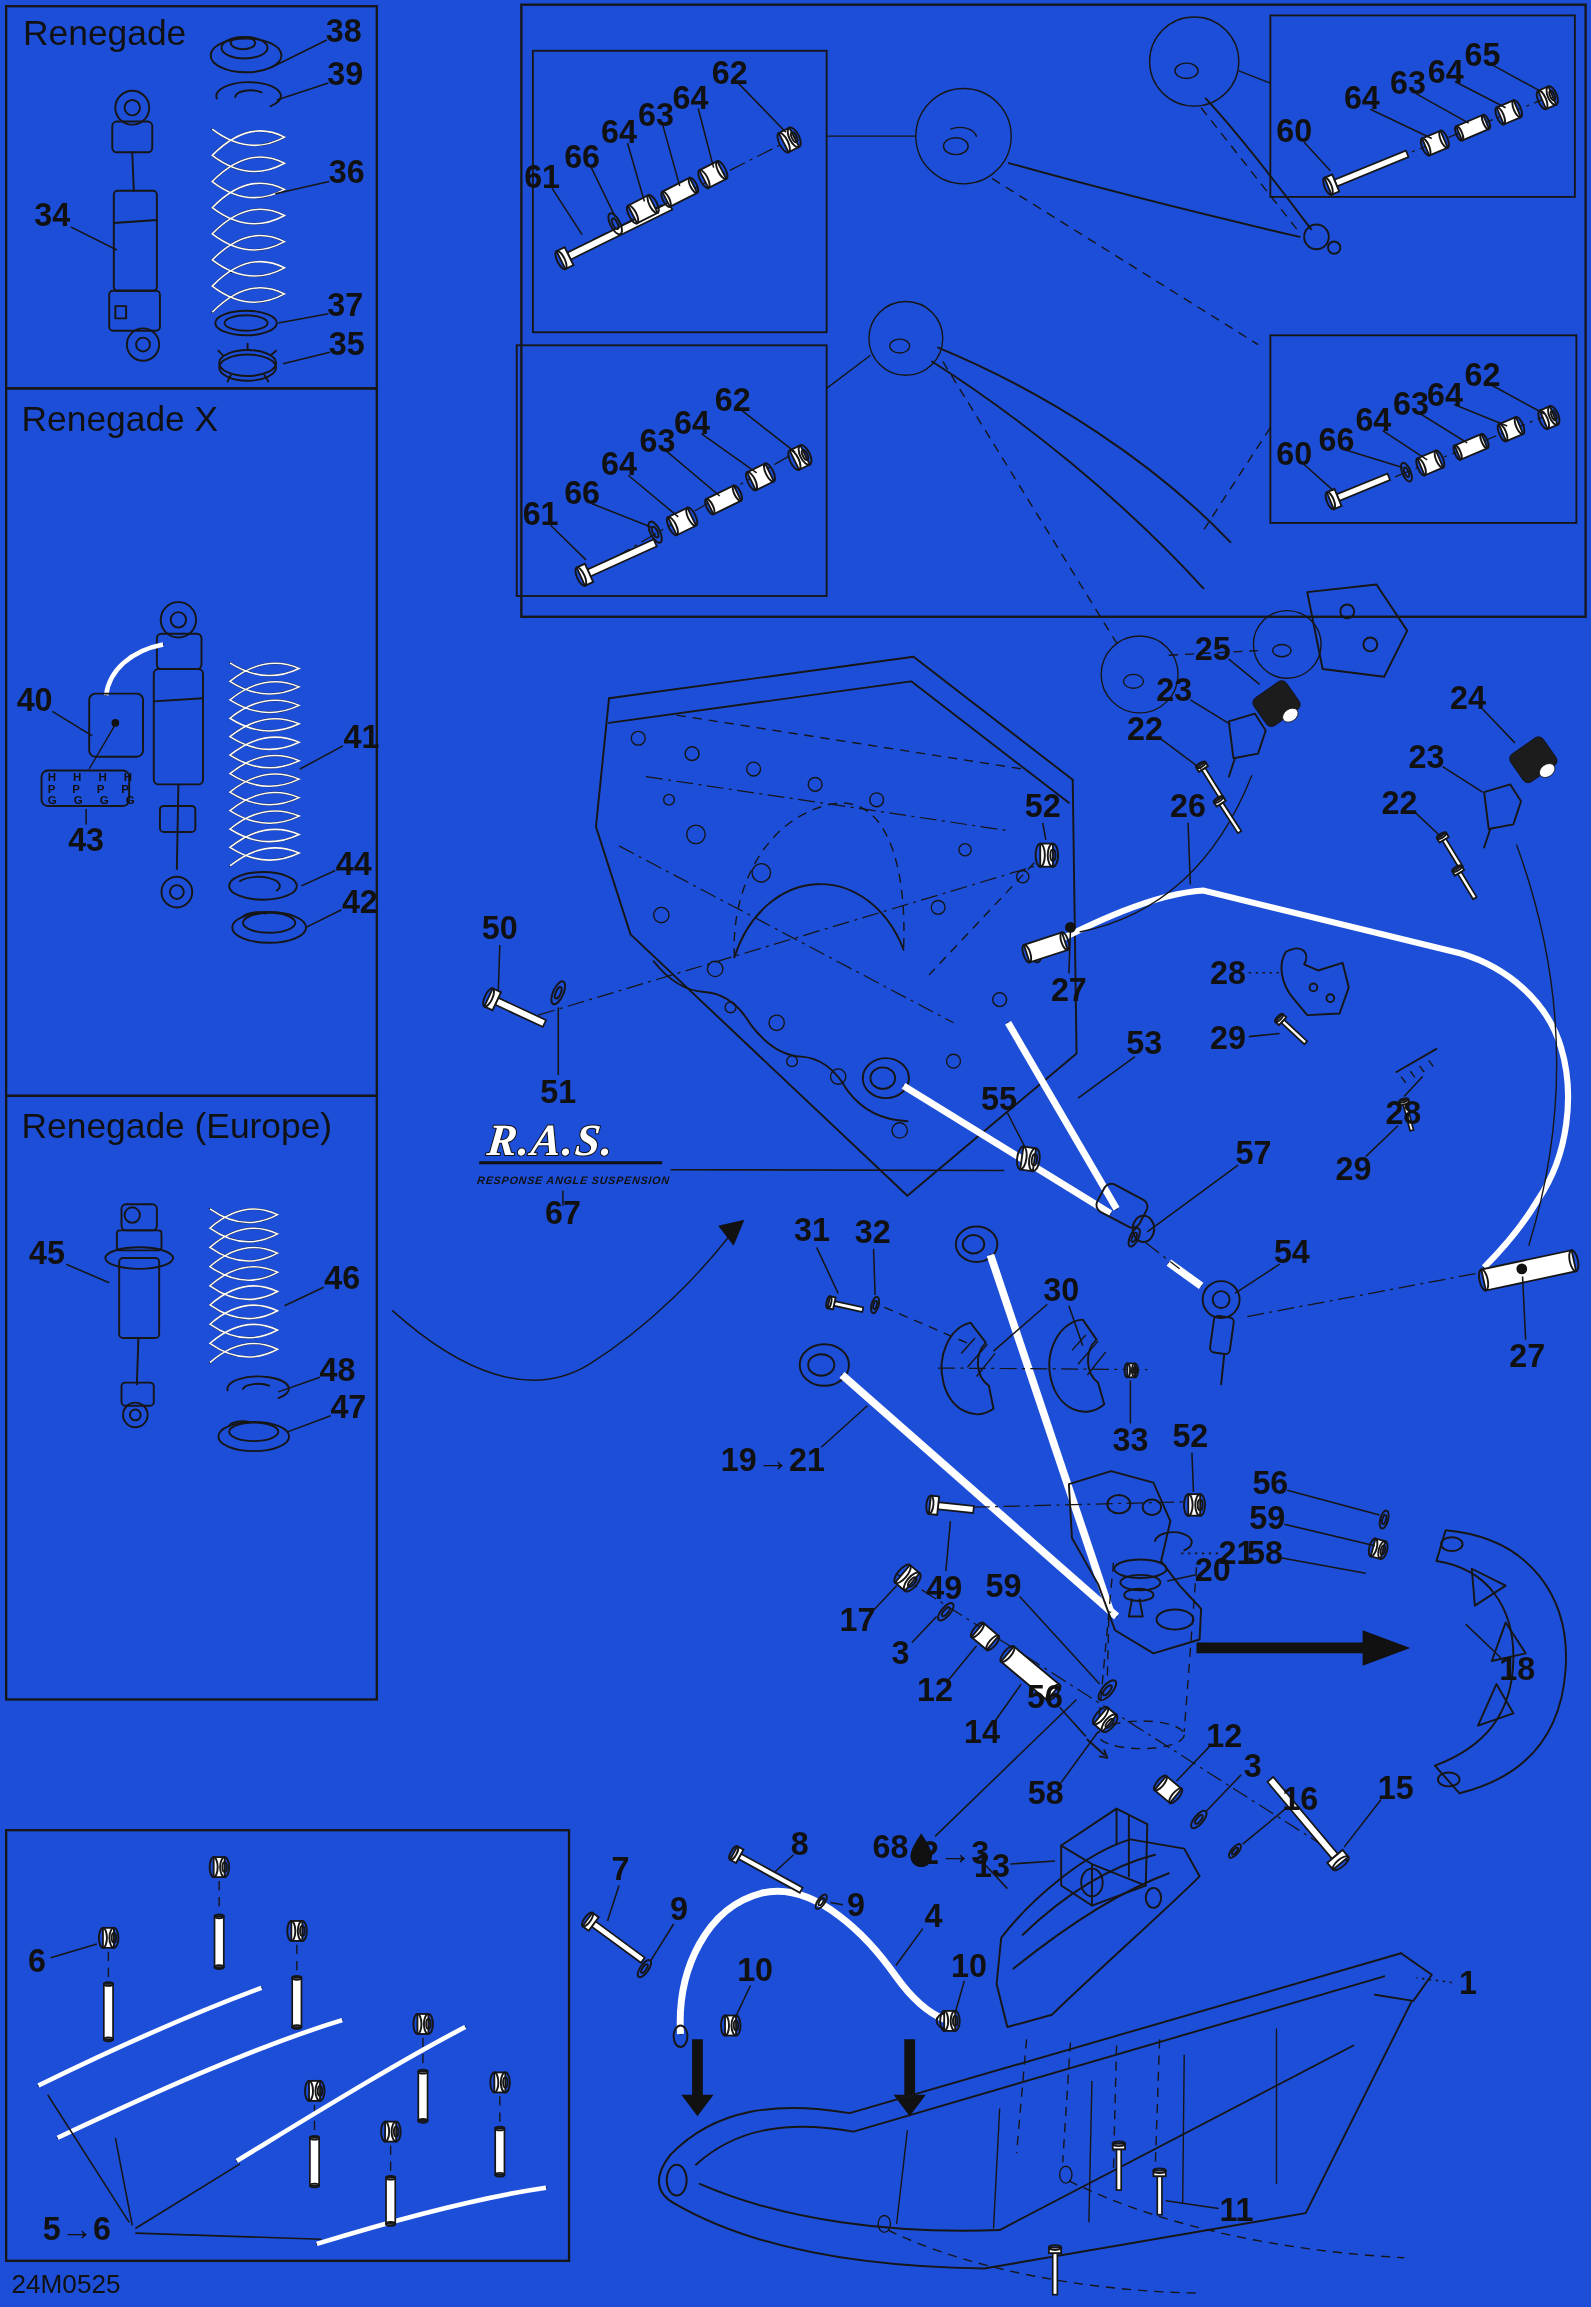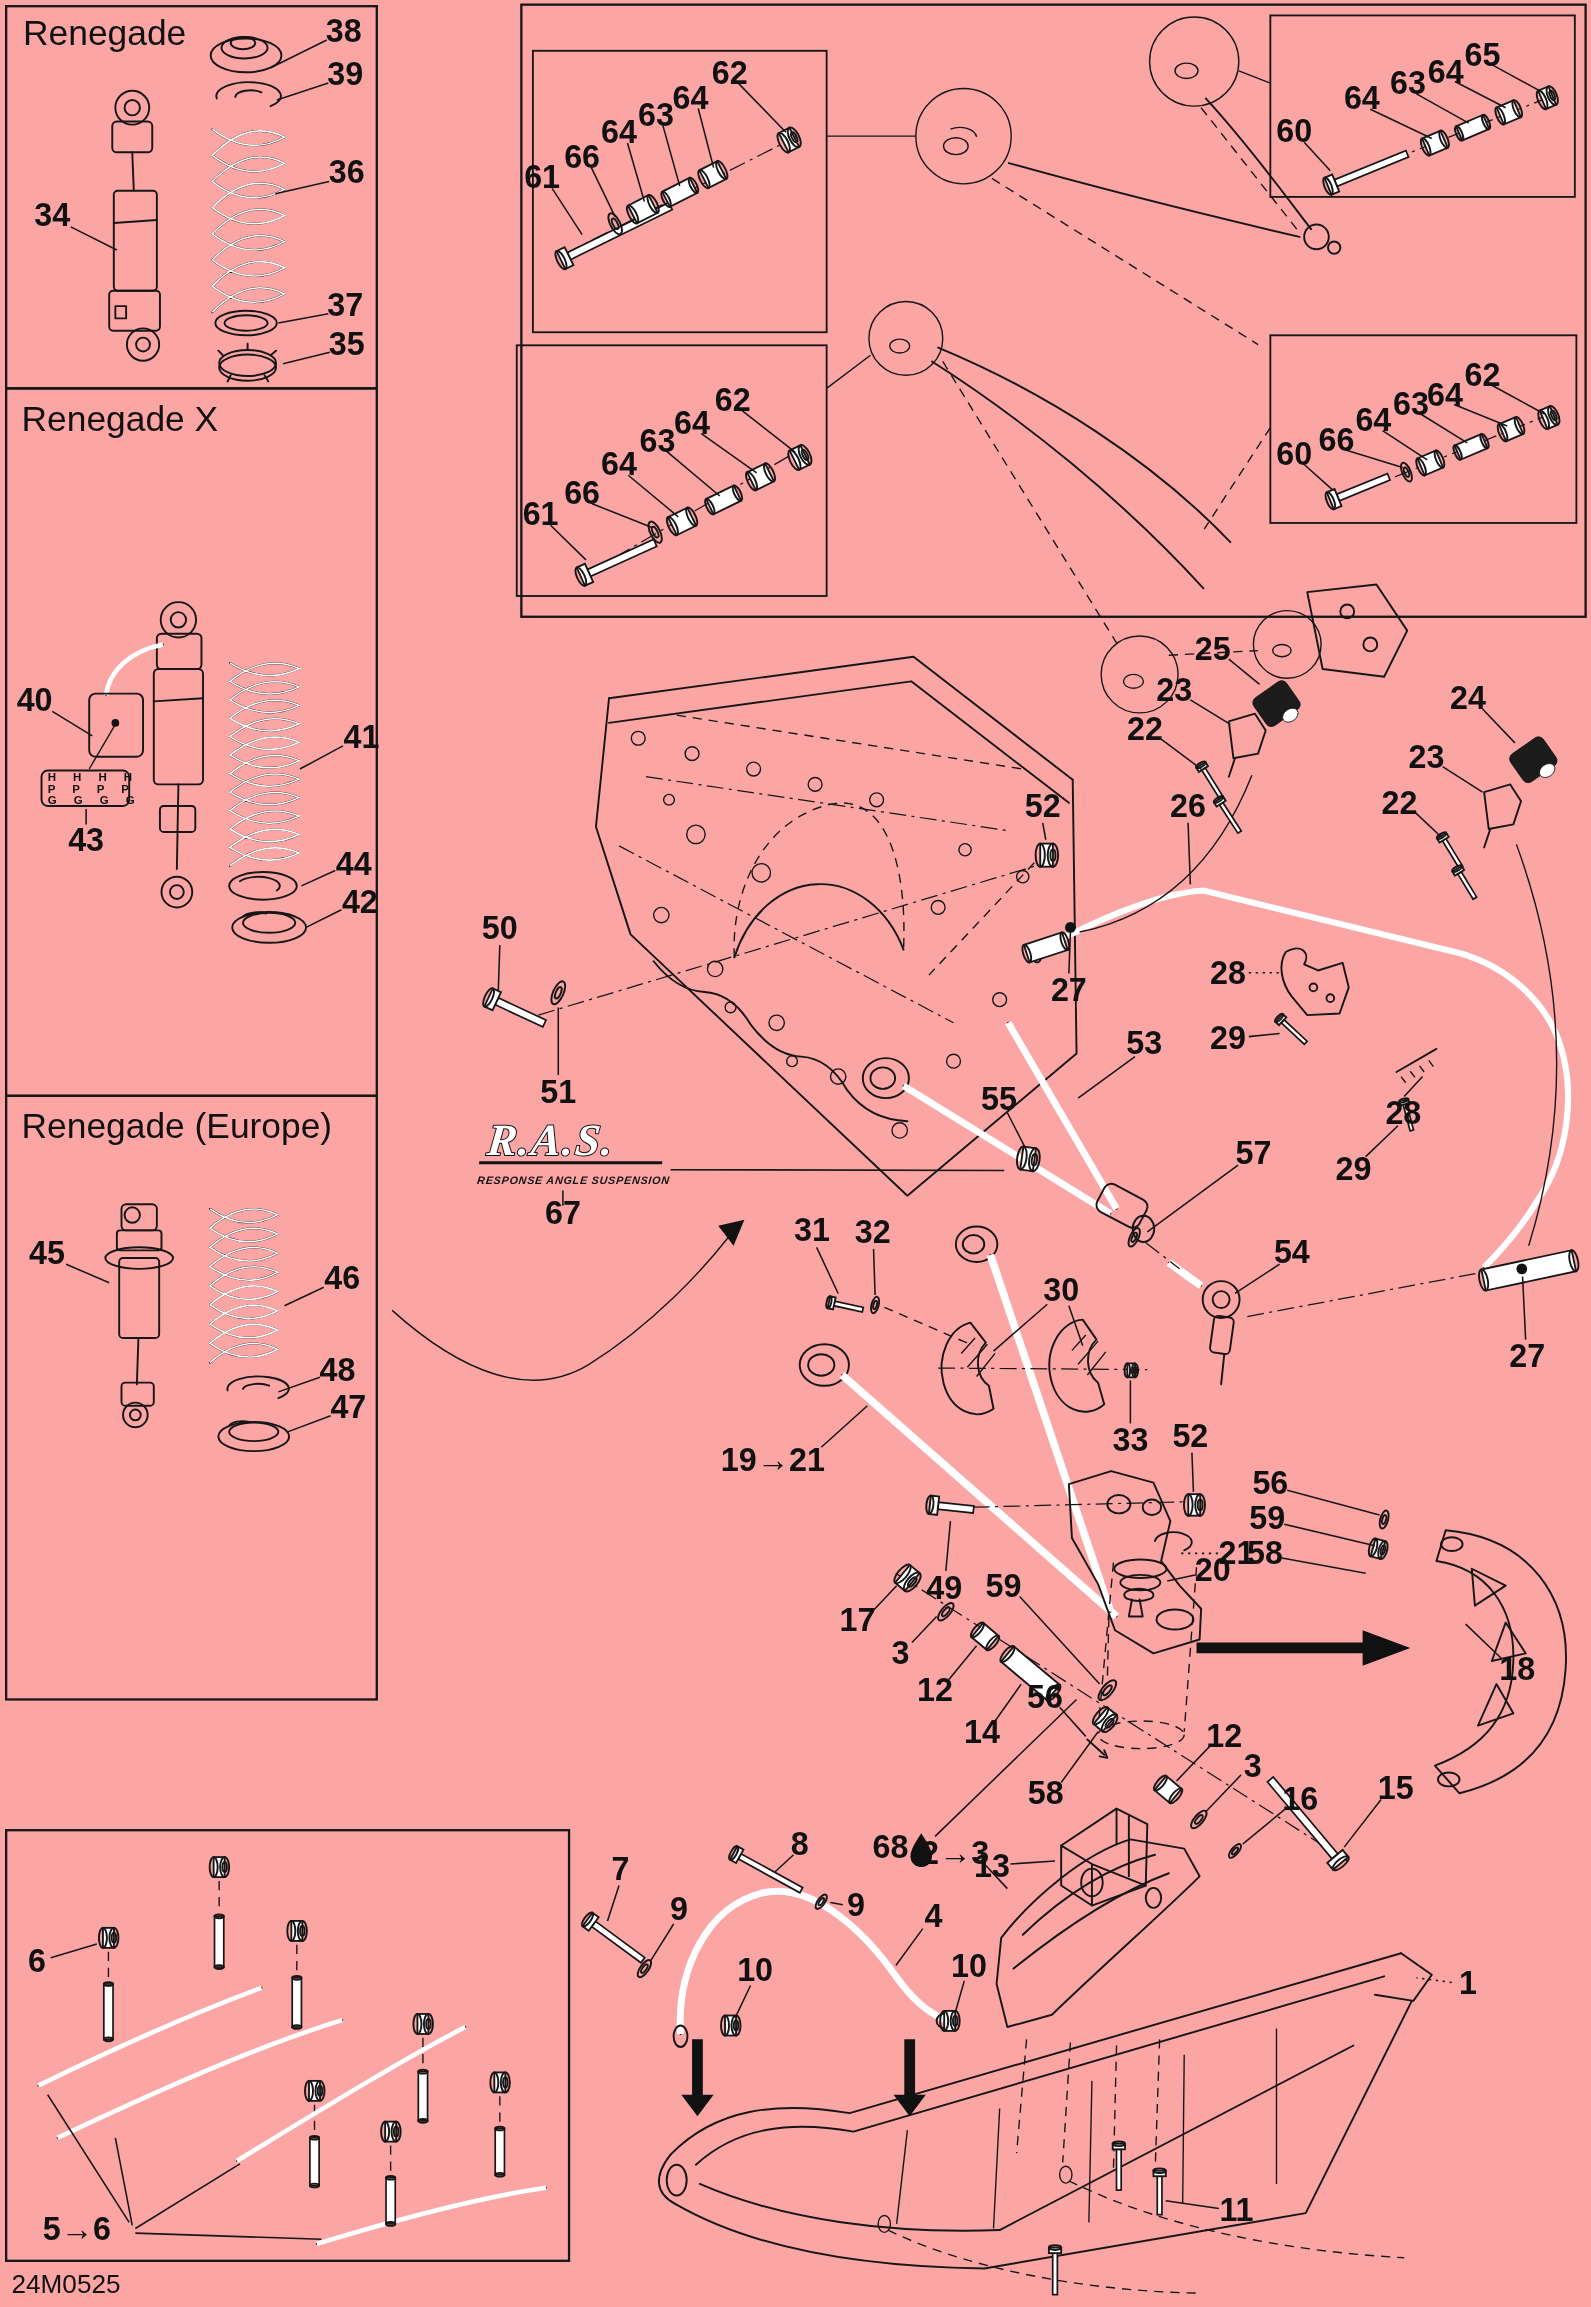--- a/index.html
+++ b/index.html
@@ -1,16 +1,16 @@
 <!DOCTYPE html>
 <html style="font-size:12.3px"><head>
 <meta charset="utf-8">
 <style>
   html,body{margin:0;padding:0;background:#fff;}
-  #stage{position:relative;width:1591px;height:2307px;background:#fca5a5;overflow:hidden;
+  #stage{position:relative;width:1591px;height:2307px;background:#1d4ed8;overflow:hidden;
          font-family:"Liberation Sans", sans-serif;}
   svg{position:absolute;left:0;top:0;}
   .ink{stroke:#161616;fill:none;stroke-width:2.5;stroke-linecap:round;stroke-linejoin:round;}
   .thin{stroke:#161616;fill:none;stroke-width:1.8;}
   .panelbox{stroke:#161616;fill:none;stroke-width:3;}
   .subbox{stroke:#161616;fill:none;stroke-width:2.4;}
   .callout{font:700 42px "Liberation Sans",sans-serif;fill:#111;}
   .title{font:400 46px "Liberation Sans",sans-serif;fill:#111;}
   .docnum{font:400 34px "Liberation Sans",sans-serif;fill:#111;}
   .ras{font:italic 700 58px "Liberation Serif",serif;fill:#fff;stroke:#111;stroke-width:2.6;paint-order:stroke;letter-spacing:2px;}

